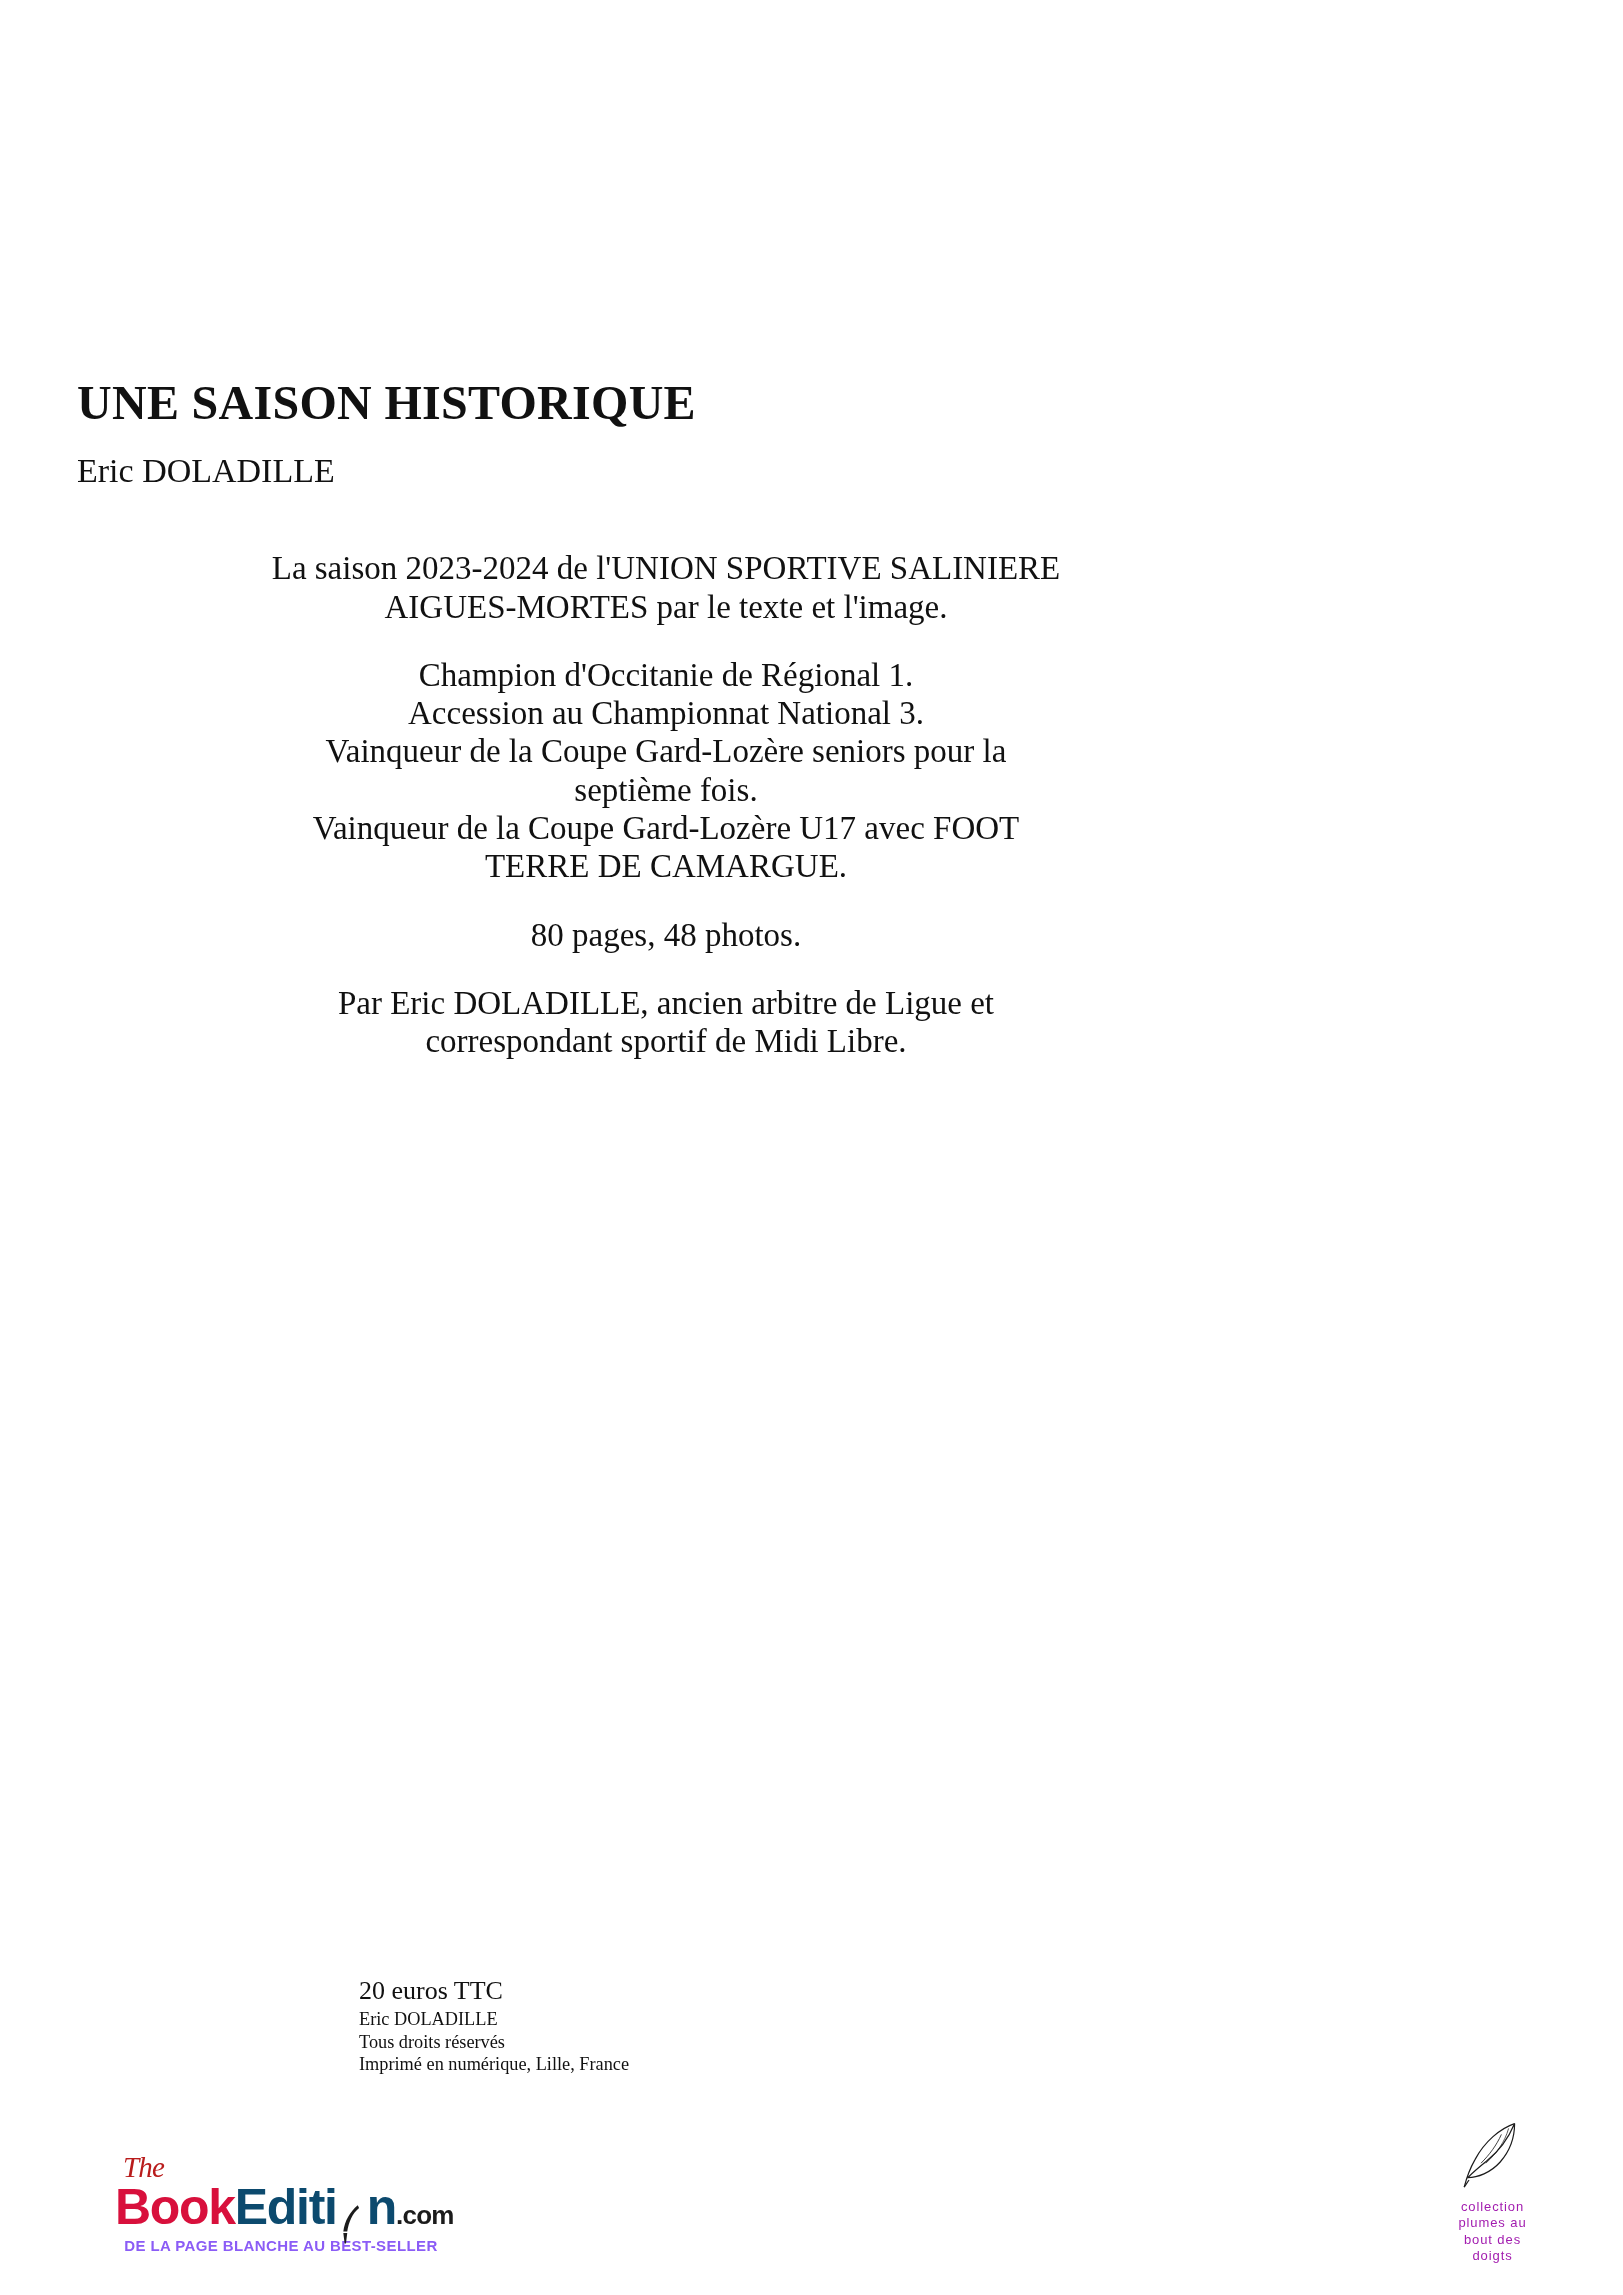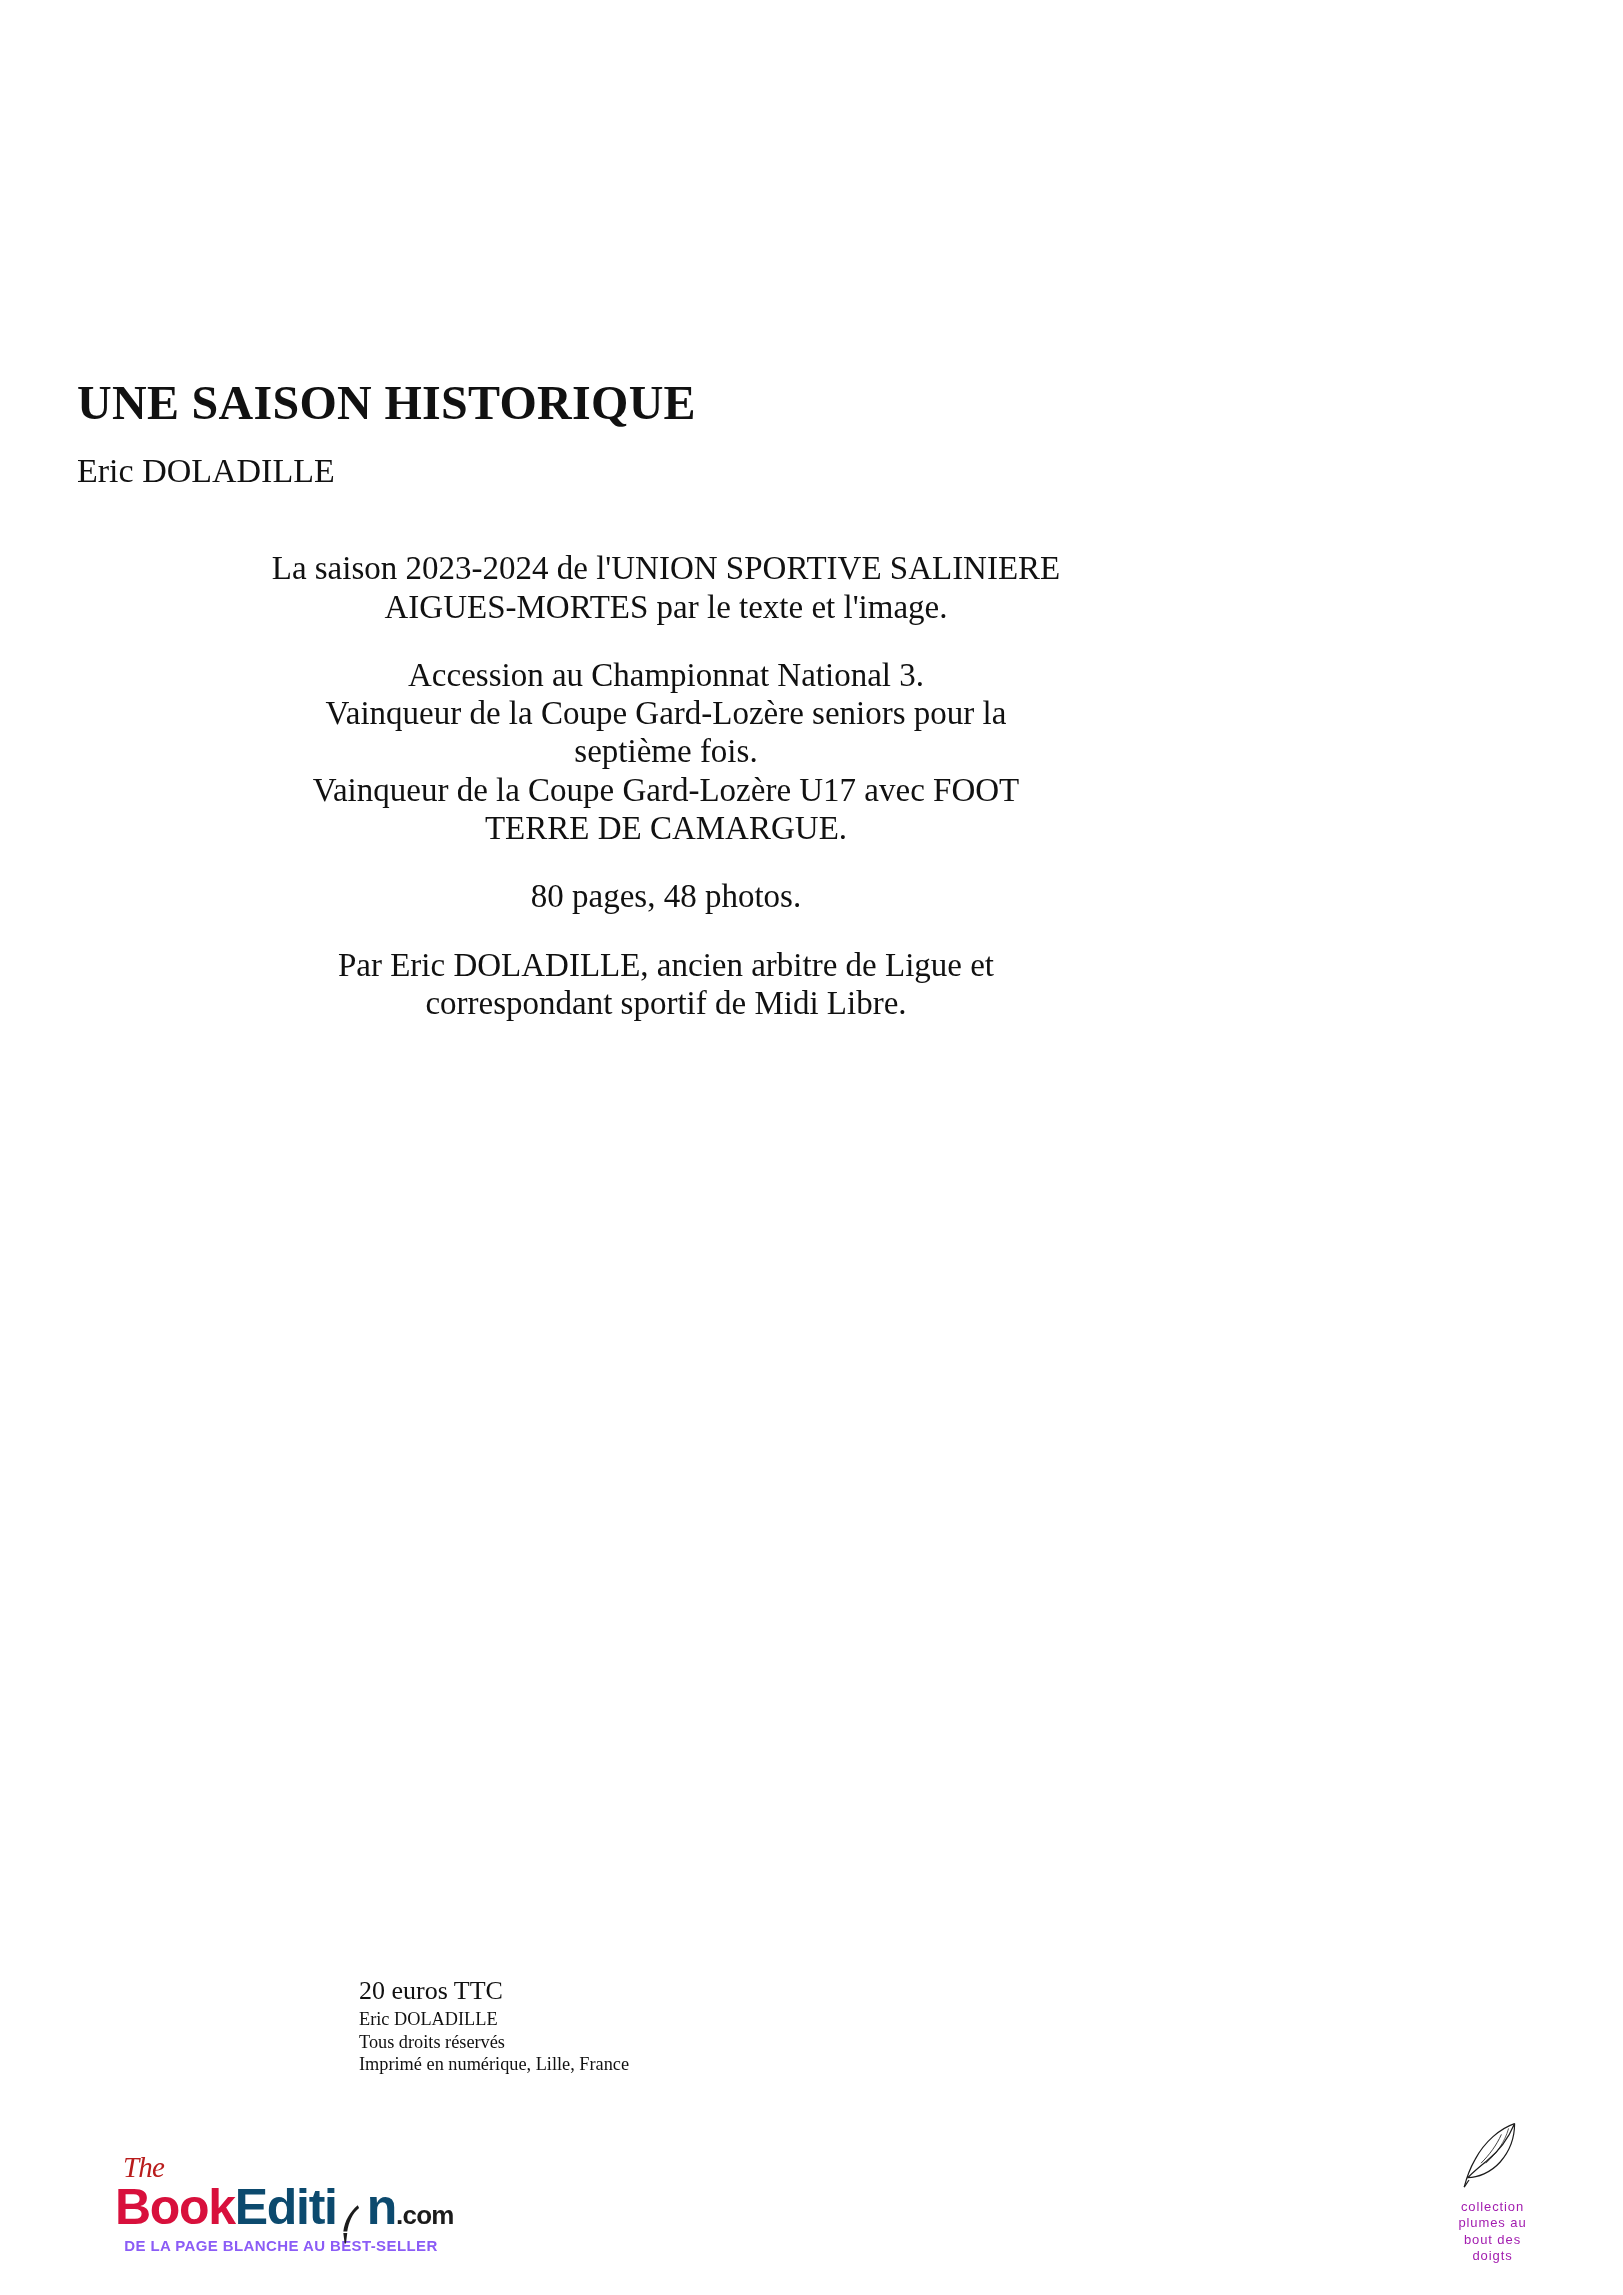--- a/index.html
+++ b/index.html
@@ -155,20 +155,21 @@
     <h1 class="book-title">UNE SAISON HISTORIQUE</h1>
 
     <div class="book-author">Eric DOLADILLE</div>
 
     <p class="para">
       <span class="line">La saison 2023-2024 de l'UNION SPORTIVE SALINIERE</span>
       <span class="line">AIGUES-MORTES par le texte et l'image.</span>
     </p>
 
     <p class="para">
+      <span class="line">Champion d'Occitanie de Régional 1.</span>
       <span class="line">Accession au Championnat National 3.</span>
       <span class="line">Vainqueur de la Coupe Gard-Lozère seniors pour la</span>
       <span class="line">septième fois.</span>
       <span class="line">Vainqueur de la Coupe Gard-Lozère U17 avec FOOT</span>
       <span class="line">TERRE DE CAMARGUE.</span>
     </p>
 
     <p class="para">
       <span class="line">80 pages, 48 photos.</span>
     </p>

